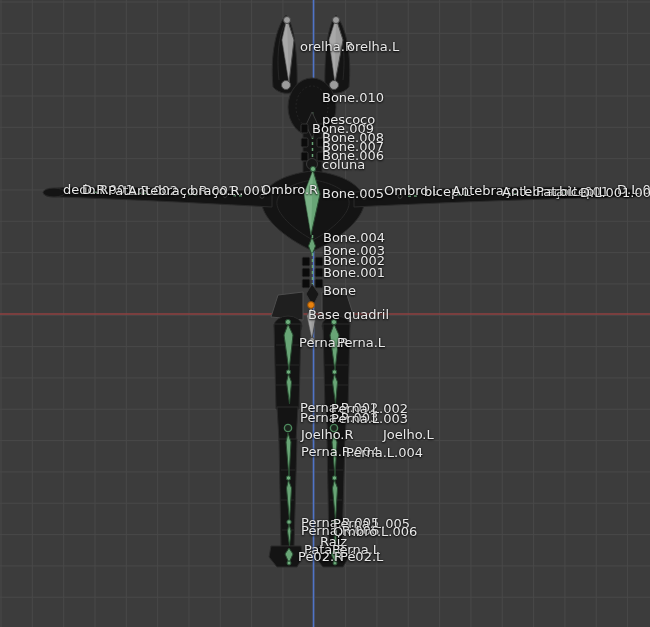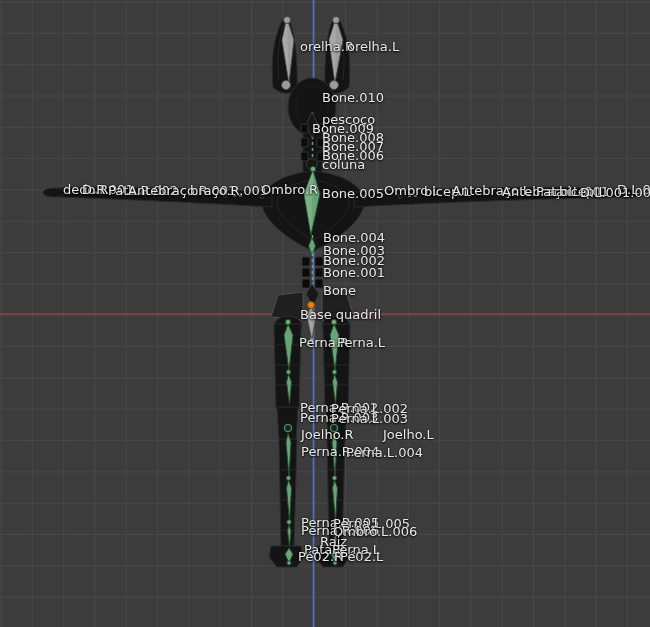--- a/index.html
+++ b/index.html
@@ -239,21 +239,21 @@
       <span class="bone-label" style="left: 502px; top: 185px;">Antebraço.L.001</span>
       <span class="bone-label" style="left: 536px; top: 185px;">Pata.L</span>
       <span class="bone-label" style="left: 559px; top: 185px;">bicep.L</span>
       <span class="bone-label" style="left: 571px; top: 183px; padding-left: 46px;">D.L.001</span>
       <span class="bone-label" style="left: 580px; top: 186px;">D.L.001.001</span>
       <span class="bone-label" style="left: 323px; top: 231px;">Bone.004</span>
       <span class="bone-label" style="left: 323px; top: 244px;">Bone.003</span>
       <span class="bone-label" style="left: 323px; top: 254px;">Bone.002</span>
       <span class="bone-label" style="left: 323px; top: 266px;">Bone.001</span>
       <span class="bone-label" style="left: 323px; top: 284px;">Bone</span>
-      <span class="bone-label" style="left: 300px; top: 308px;">Base quadril</span>
+      <span class="bone-label" style="left: 308px; top: 308px;">Base quadril</span>
       <span class="bone-label" style="left: 299px; top: 336px;">Perna.R</span>
       <span class="bone-label" style="left: 337px; top: 336px;">Perna.L</span>
       <span class="bone-label" style="left: 300px; top: 401px;">Perna.R.002</span>
       <span class="bone-label" style="left: 331px; top: 402px;">Perna.L.002</span>
       <span class="bone-label" style="left: 300px; top: 411px;">Perna.R.003</span>
       <span class="bone-label" style="left: 331px; top: 412px;">Perna.L.003</span>
       <span class="bone-label" style="left: 301px; top: 428px;">Joelho.R</span>
       <span class="bone-label" style="left: 335px; top: 428px; padding-left: 48px;">Joelho.L</span>
       <span class="bone-label" style="left: 301px; top: 445px;">Perna.R.004</span>
       <span class="bone-label" style="left: 333px; top: 446px; padding-left: 13px;">Perna.L.004</span>

